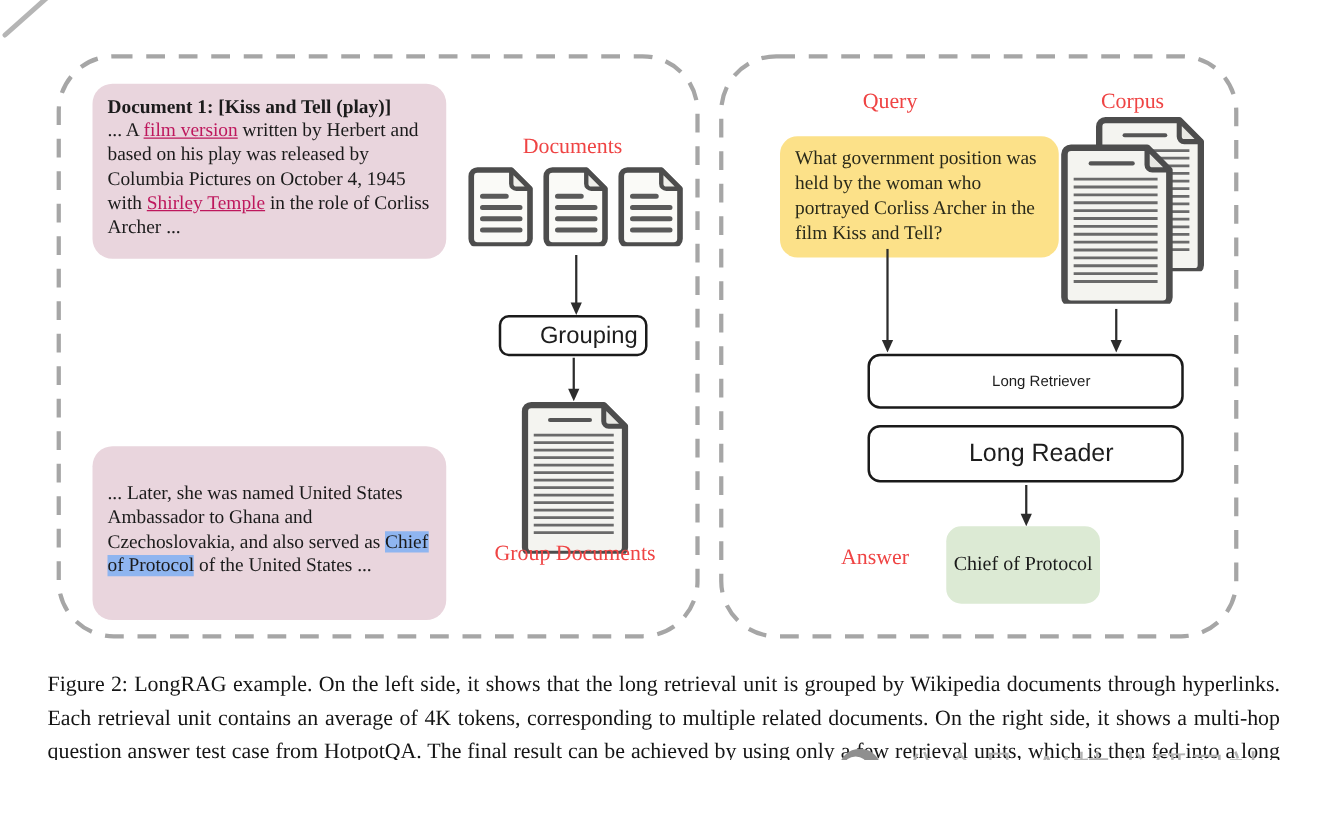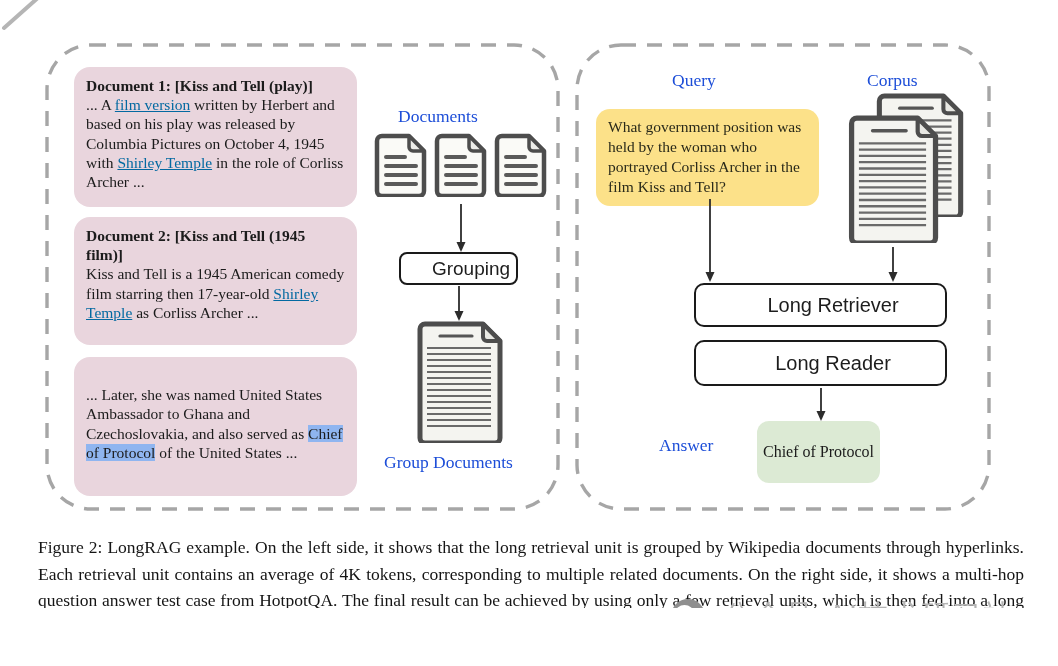--- a/index.html
+++ b/index.html
@@ -12,39 +12,39 @@
   
   .panel-svg { position:absolute; pointer-events:none; }
 
   
   .doc-box {
     position:absolute; left:74px; width:283px; box-sizing:border-box;
     background:#e9d5dd; border-radius:16px; padding:9px 12px;
     font-size:15.5px; line-height:1.24; color:#1b1b1b;
   }
   .doc-title { font-weight:bold; }
-  .link { color:#0369a1; text-decoration:underline; }
+  .link { color:#be185d; text-decoration:underline; }
   .hl { background:#8fb5f0; }
 
   
-  .dlabel { position:absolute; font-size:17.5px; color:#1d4ed8; }
+  .dlabel { position:absolute; font-size:17.5px; color:#ef4444; text-align:center; }
 
   
   .proc-box {
     position:absolute; box-sizing:border-box; background:#ffffff;
     border:2.5px solid #1a1a1a; border-radius:10px;
     font-family:"Liberation Sans", sans-serif; color:#1d1d1d;
     display:flex; align-items:center; justify-content:center;padding-left:25px;
   }
   .grouping { left:399px; top:252px; width:119px; height:33px; font-size:19px; border-radius:8px; }
-  .retriever { left:694px; top:283px; width:253px; height:44px; font-size:20px; }
+  .retriever { left:694px; top:283px; width:253px; height:44px; font-size:12px; }
   .reader    { left:694px; top:340px; width:253px; height:46px; font-size:20px; }
 
   .query-box {
-    position:absolute; left:596px; top:109px; width:223px; box-sizing:border-box;
+    position:absolute; left:624px; top:109px; width:223px; box-sizing:border-box;
     background:#fce189; border-radius:14px; padding:8px 12px;
     font-size:15.5px; line-height:1.3; color:#2a2a1a;
   }
   .answer-box {
     position:absolute; left:757px; top:421px; width:123px; height:62px;
     background:#dcead4; border-radius:12px; display:flex; align-items:center;
     justify-content:center; text-align:center; font-size:16px; line-height:1.3; color:#1b1b1b;
   }
 
   .icon-row { position:absolute; left:374px; top:133px; display:flex; gap:6px; }
@@ -74,24 +74,20 @@
   </svg>
   <svg class="panel-svg" style="left:574px;top:42px" width="419" height="471">
     <rect x="3" y="3" width="412" height="464" rx="44" fill="none" stroke="#a6a6a6" stroke-width="3.4" stroke-dasharray="15 11"></rect>
   </svg>
 
   <div class="doc-box" style="top:67px;height:140px">
     <span class="doc-title">Document 1: [Kiss and Tell (play)]</span><br>
     <span>... A </span><span class="link">film version</span><span> written by Herbert and based on his play was released by Columbia Pictures on October 4, 1945 with </span><span class="link">Shirley Temple</span><span> in the role of Corliss Archer ...</span>
   </div>
 
-  <div class="doc-box" style="top:217px;height:128px">
-    <span class="doc-title">Document 2: [Kiss and Tell (1945 film)]</span><br>
-    <span>Kiss and Tell is a 1945 American comedy film starring then 17-year-old </span><span class="link">Shirley Temple</span><span> as Corliss Archer ...</span>
-  </div>
 
   <div class="doc-box" style="top:357px;height:139px">
     <br>
     <span>... Later, she was named United States Ambassador to Ghana and Czechoslovakia, and also served as </span><span class="hl">Chief of Protocol</span><span> of the United States ...</span>
   </div>
 
   <div class="dlabel" style="left:398px;top:106px;width:120px">Documents</div>
 
   <div class="icon-row">
     <svg width="54" height="64" viewBox="0 0 54 64">
@@ -123,21 +119,21 @@
     <polygon points="7,35 2.5,25 11.5,25" fill="#2c2c2c"></polygon>
   </svg>
 
   <svg class="abs" style="left:415px;top:321px" width="88" height="122" viewBox="0 0 88 122">
     <path d="M10 3 h58 l17 17 v97 a5 5 0 0 1 -5 5 h-70 a5 5 0 0 1 -5 -5 v-109 a5 5 0 0 1 5 -5 z" fill="#f4f4f0" stroke="#4d4d4d" stroke-width="5" stroke-linejoin="round"></path>
     <path d="M68 3 l17 17 h-13 a4 4 0 0 1 -4 -4 z" fill="#e8e8e3" stroke="#4d4d4d" stroke-width="4" stroke-linejoin="round"></path>
     <path d="M25 15 H57" stroke="#555" stroke-width="3.2" stroke-linecap="round"></path>
     <path d="M12 27 H76 M12 33 H76 M12 39 H76 M12 45 H76 M12 51 H76 M12 57 H76 M12 63 H76 M12 69 H76 M12 75 H76 M12 81 H76 M12 87 H76 M12 93 H76 M12 99 H76 M12 105 H76" stroke="#6a6a6a" stroke-width="2.2"></path>
   </svg>
 
-  <div class="dlabel" style="left:384px;top:452px;width:152px">Group Documents</div>
+  <div class="dlabel" style="left:384px;top:432px;width:152px">Group Documents</div>
 
   <div class="dlabel" style="left:672px;top:70px;width:80px">Query</div>
   <div class="dlabel" style="left:867px;top:70px;width:78px">Corpus</div>
 
   <div class="query-box">What government position was held by the woman who portrayed Corliss Archer in the film Kiss and Tell?</div>
 
   <div class="abs" style="left:845px;top:93px;width:124px;height:152px">
     <svg class="abs" style="left:28px;top:0" width="92" height="124" viewBox="0 0 88 122">
       <path d="M10 3 h58 l17 17 v97 a5 5 0 0 1 -5 5 h-70 a5 5 0 0 1 -5 -5 v-109 a5 5 0 0 1 5 -5 z" fill="#f4f4f0" stroke="#4d4d4d" stroke-width="5" stroke-linejoin="round"></path>
       <path d="M68 3 l17 17 h-13 a4 4 0 0 1 -4 -4 z" fill="#e8e8e3" stroke="#4d4d4d" stroke-width="4" stroke-linejoin="round"></path>

